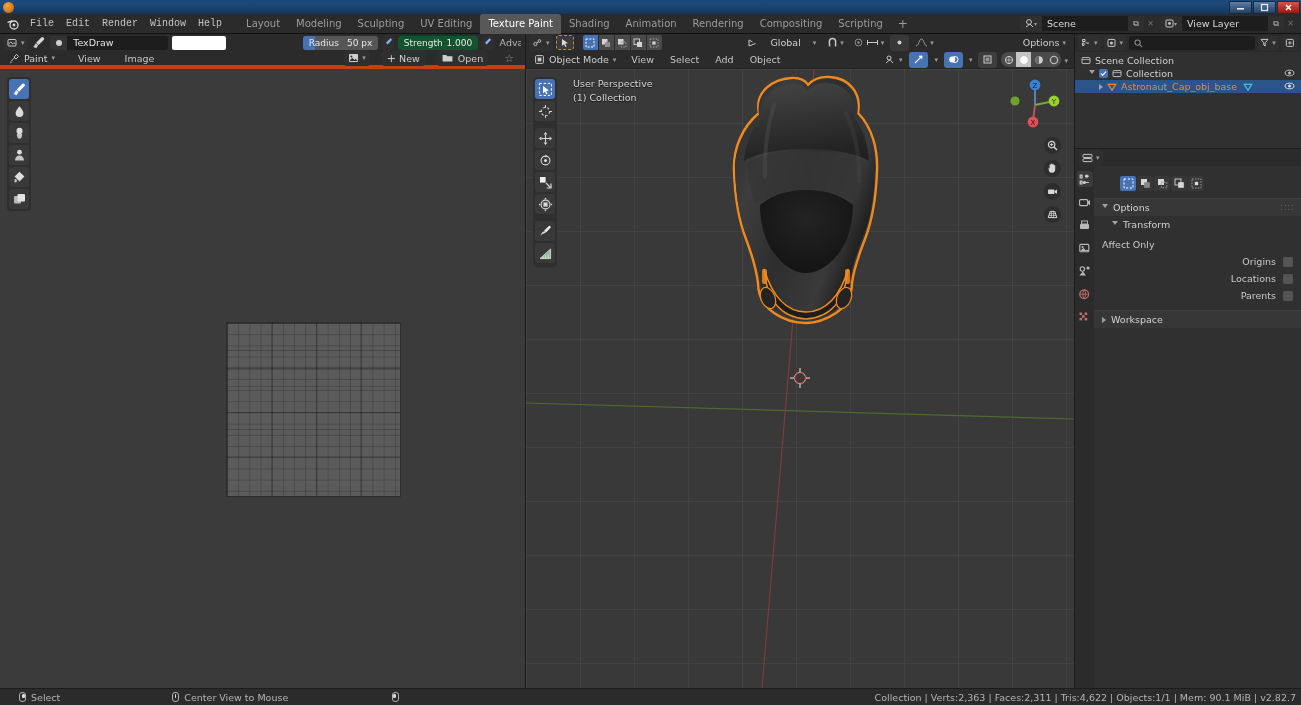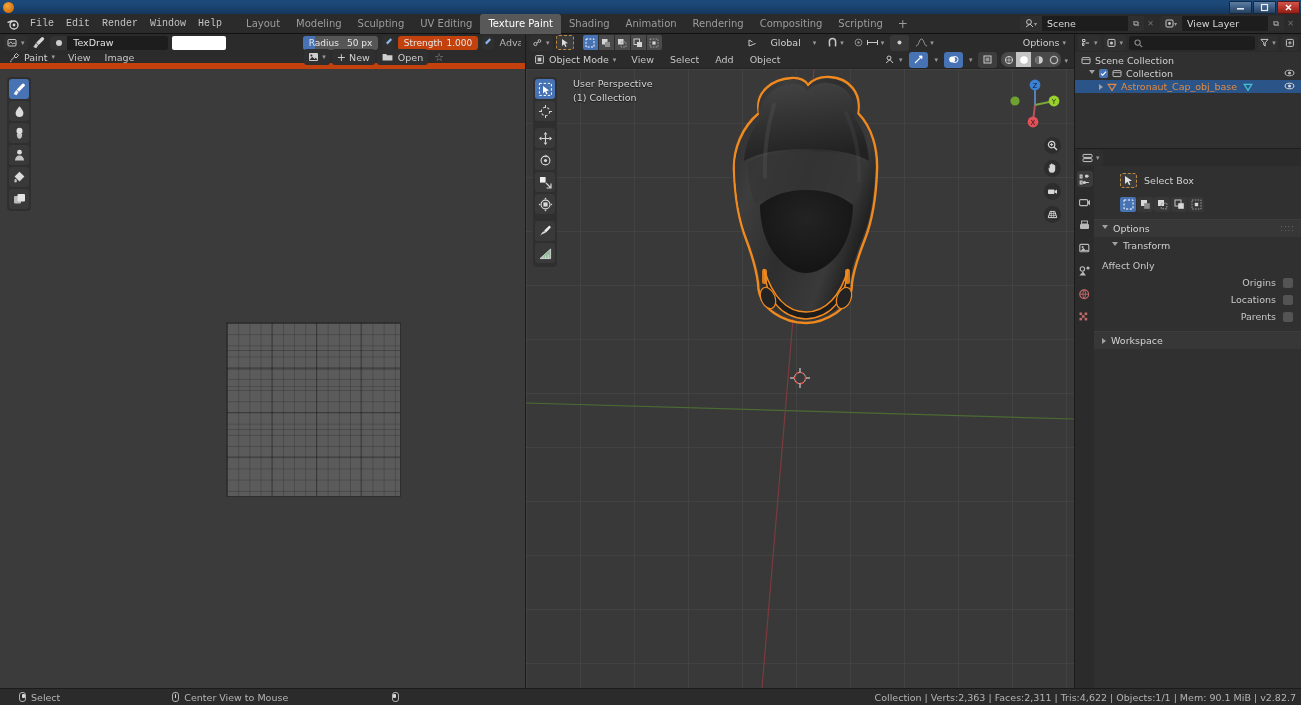--- a/index.html
+++ b/index.html
@@ -103,22 +103,22 @@
   .chev { font-size: 7px; color: #9a9a9a; }
 
   
   #image-editor { left: 0; top: 34px; width: 525px; height: 654px; background: #3b3b3b; }
   .ie-hdr1 {
     position: absolute; top: 0; left: 0; width: 525px; height: 17px;
     background: #2b2b2b; display: flex; align-items: center; gap: 4px; padding: 0 4px;
   }
   .ie-hdr2 {
     position: absolute; top: 17px; left: 0; width: 525px; height: 18px;
-    background: #2b2b2b; display: flex; align-items: center; gap: 2px; padding: 0 4px;
-    border-bottom: 6px solid #c2410c;
+    background: #2b2b2b; display: flex; align-items: center; gap: 12px; padding: 0 4px;
+    border-bottom: 4px solid #c2410c;
   }
   .brush-id {
     display: flex; align-items: center; height: 14px; background: #1d1d1d;
     border-radius: 3px; overflow: hidden; min-width: 118px;
   }
   .brush-dot {
     width: 17px; height: 14px; background: #333; display:flex;
     align-items:center; justify-content:center;
   }
   .brush-dot i {
@@ -136,21 +136,21 @@
   }
   .slider {
     position: relative; height: 14px; border-radius: 3px; overflow: hidden;
     display: flex; align-items: center; justify-content: space-between;
     padding: 0 6px; font-size: 9px; color: #e7e7e7; background: #565656;
   }
   .slider .fill {
     position: absolute; left: 0; top: 0; bottom: 0; background: #4772b3;
   }
   .slider span { position: relative; z-index: 2; }
-  .slider.full { background: #c2410c; }
+  .slider.full { background: #14532d; }
   .pressure-ic {
     width: 14px; height: 14px; background: #2f2f2f; border-radius: 3px;
     display: flex; align-items: center; justify-content: center; color: #8cb4ef; font-size: 8px;
   }
 
   
   .ie-canvas {
     position: absolute; top: 35px; left: 0; width: 525px; height: 619px;
     background: #3b3b3b; overflow: hidden;
   }
@@ -1014,28 +1014,20 @@
                 <rect x="6.6" y="1.5" width="2.6" height="2.6"></rect>
                 <rect x="4" y="4.2" width="2.6" height="2.6"></rect>
                 <rect x="1.5" y="6.8" width="2.6" height="2.6"></rect>
                 <rect x="6.6" y="6.8" width="2.6" height="2.6"></rect>
               </g>
             </svg>
         </div>
       </div>
 
       <div class="pr-main">
-        <div class="pr-toolrow">
-          <div class="pr-toolbox">
-            <svg width="11" height="11" viewBox="0 0 11 11">
-                <path d="M2 1 L9 5.8 L5.8 6.2 L7.4 9.4 L6 10 L4.4 6.8 L2 9 Z" fill="#e2e2e2"></path>
-              </svg>
-          </div>
-          <span>Select Box</span>
-        </div>
 
         <div class="pr-modes">
           <div class="pr-mode active">
             <svg width="11" height="11" viewBox="0 0 11 11">
                 <rect x="1" y="1" width="9" height="9" fill="none" stroke="#fff" stroke-width="1" stroke-dasharray="2.2 1.6"></rect>
               </svg>
           </div>
           <div class="pr-mode">
             <svg width="11" height="11" viewBox="0 0 11 11">
                 <rect x="1" y="1" width="6" height="6" fill="#d8d8d8"></rect>

